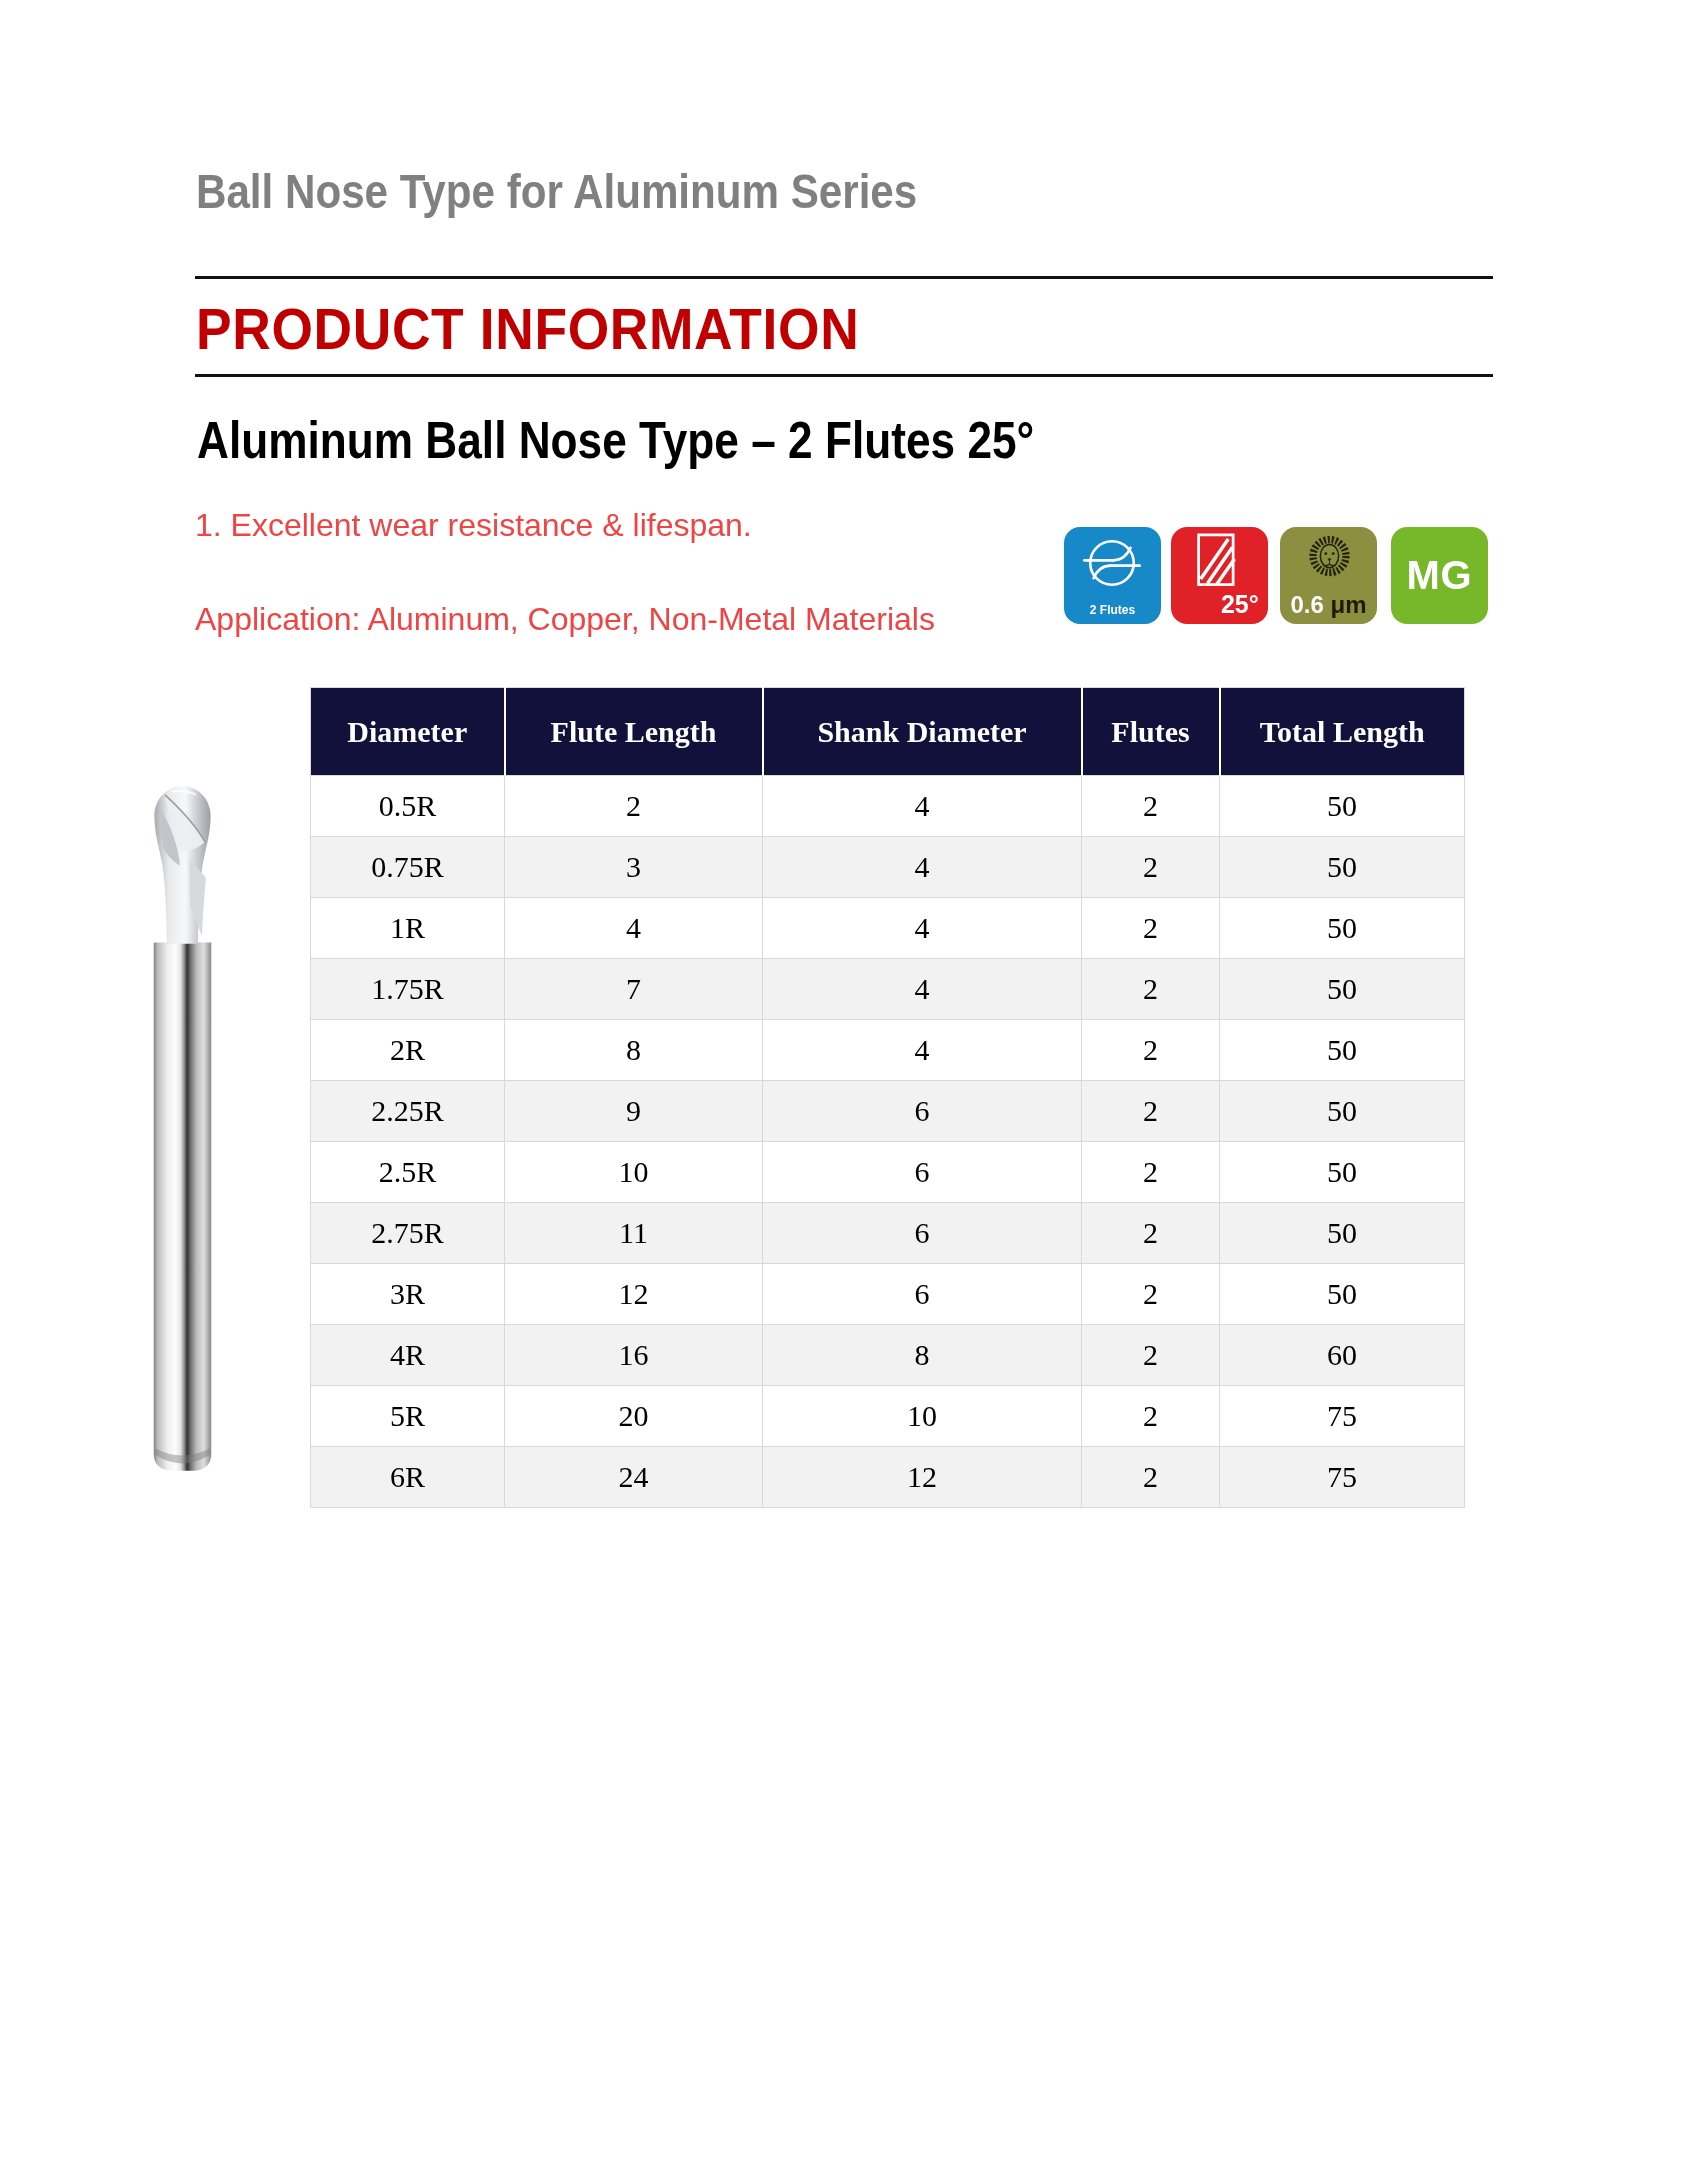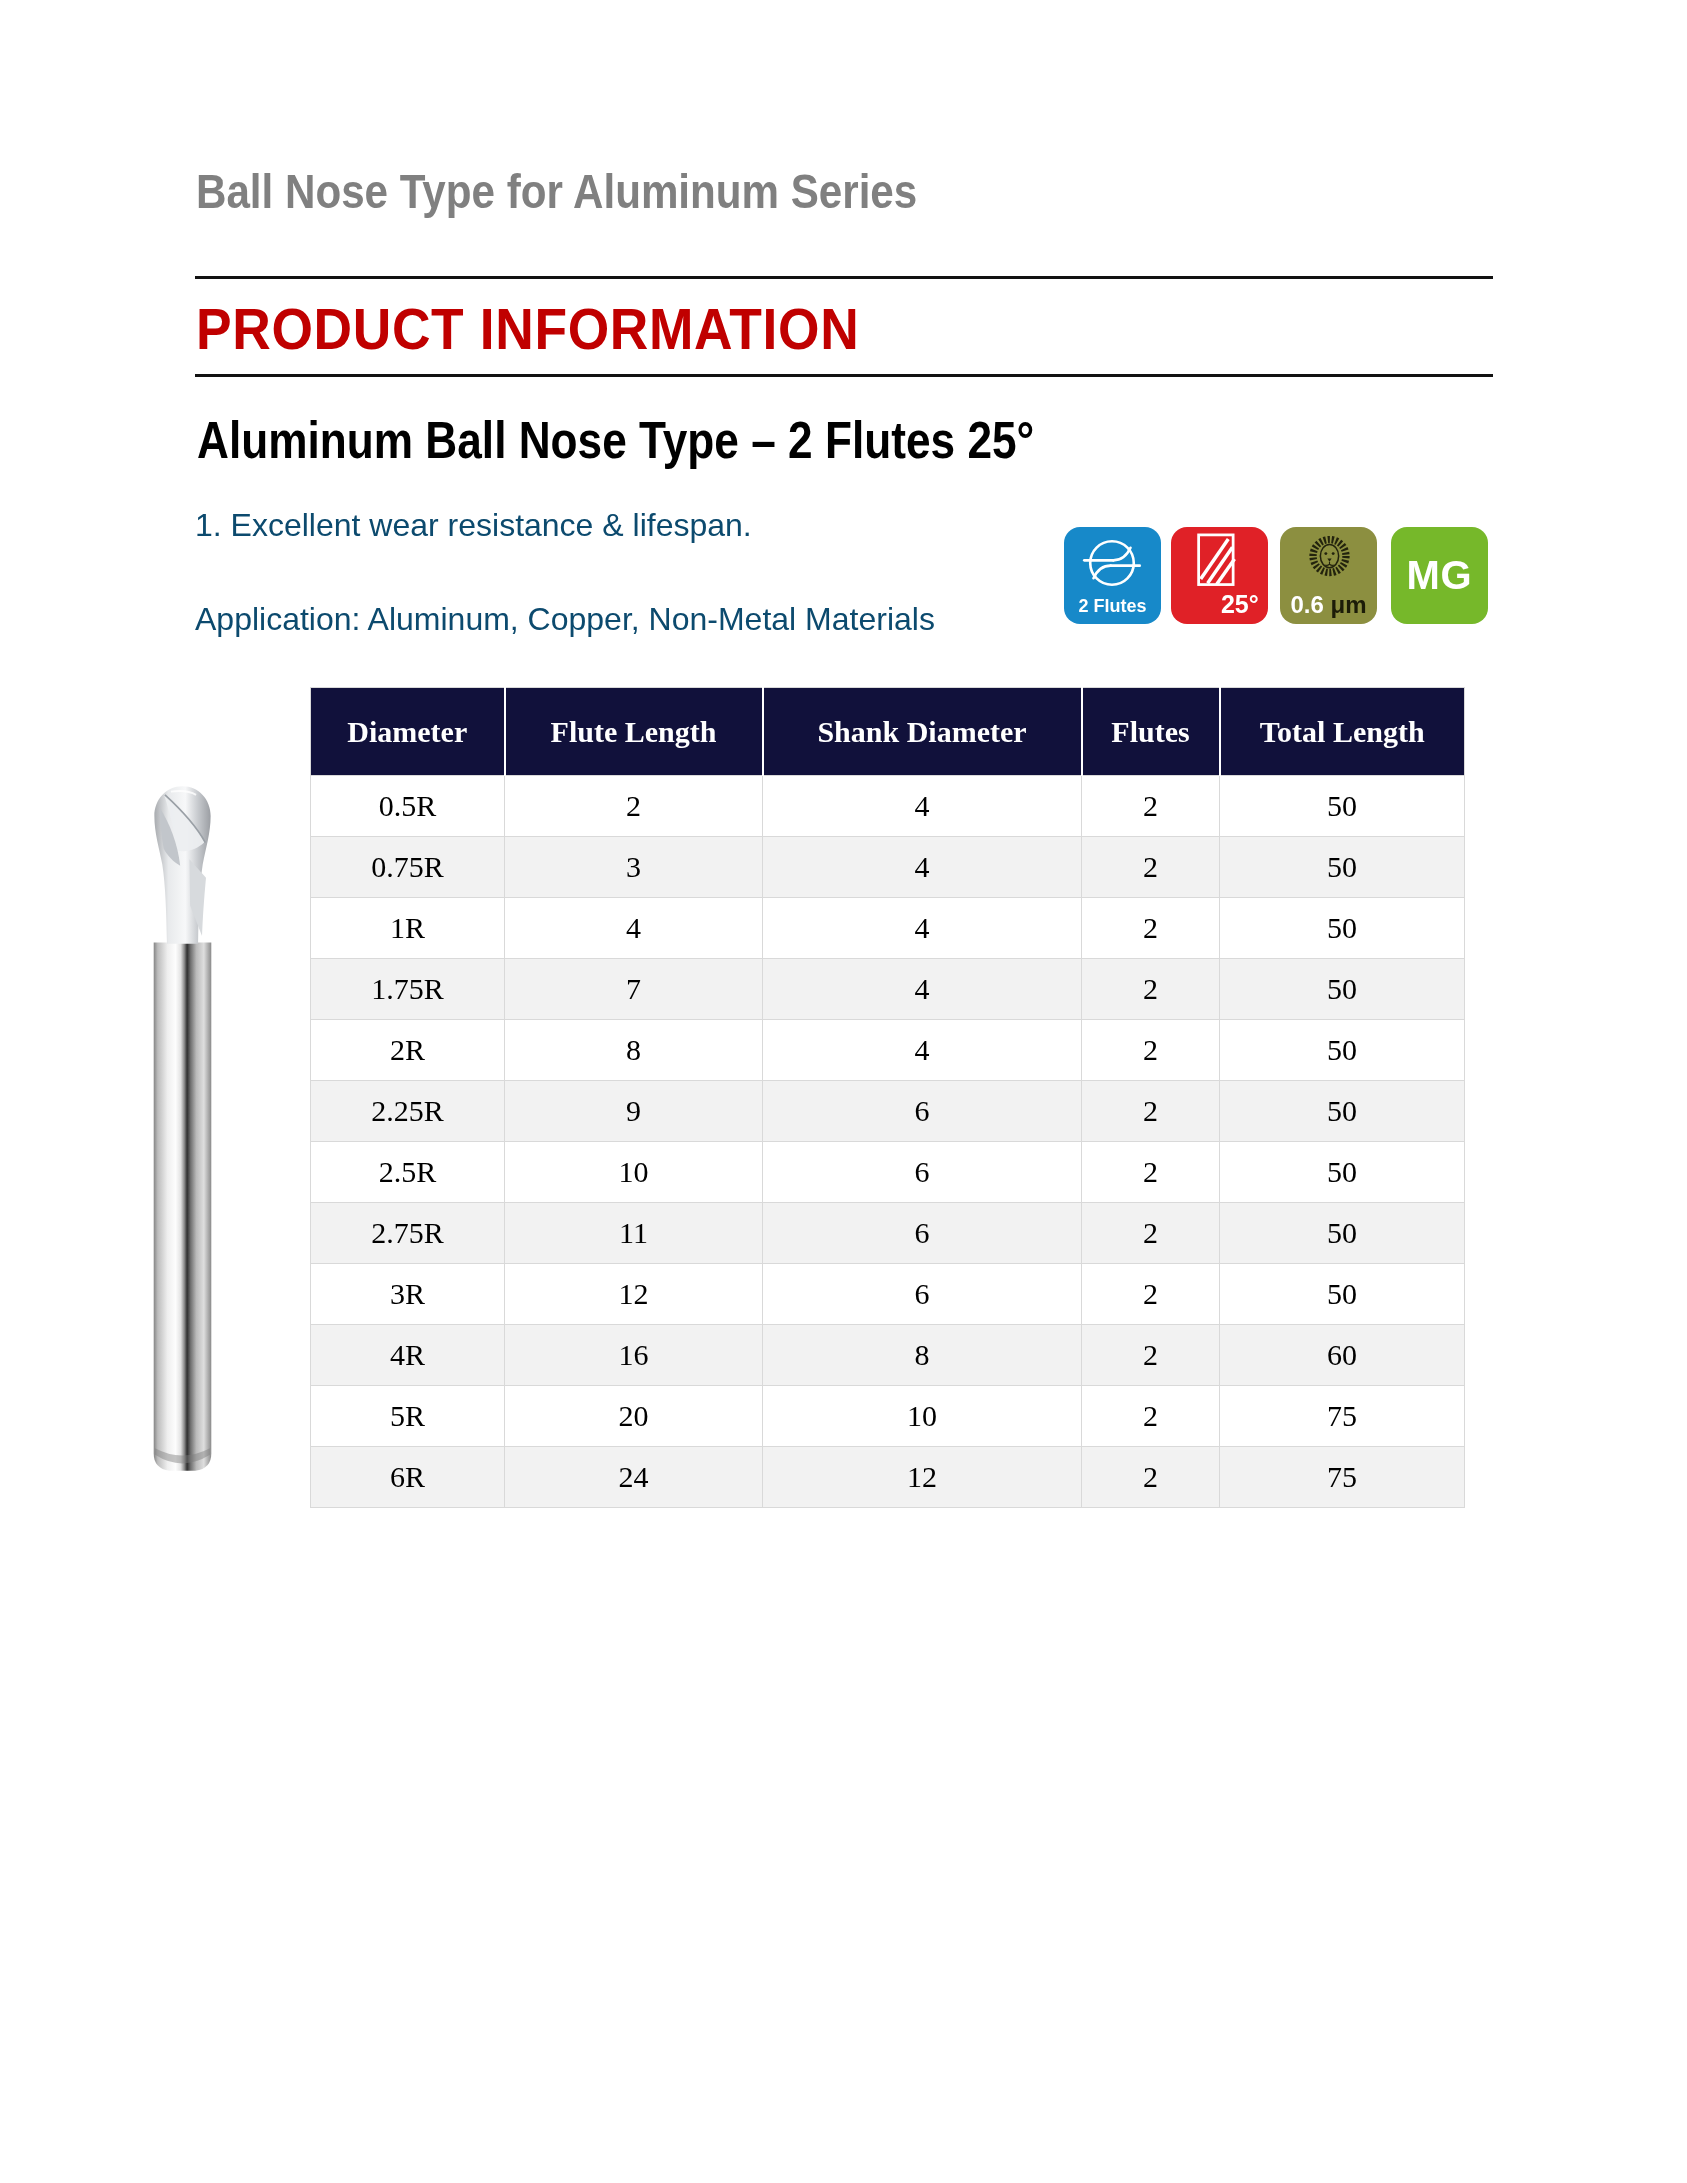--- a/index.html
+++ b/index.html
@@ -25,37 +25,37 @@
     font-size:58px; font-weight:bold; color:var(--accent-red,#c00000);
     transform:scaleX(0.92); transform-origin:0 0; white-space:nowrap;
     letter-spacing:0.7px;
   }
   .product-heading {
     position:absolute; left:197px; top:410px;
     font-size:52px; font-weight:bold; color:#000000;
     transform:scaleX(0.85); transform-origin:0 0; white-space:nowrap;
   }
   .body-line {
-    position:absolute; left:195px; font-size:32px; color:#0c4a6e; white-space:nowrap;
+    position:absolute; left:195px; font-size:32px; color:#ef4444; white-space:nowrap;
   }
   .feature-line { top:507px; }
   .application-line { top:578px;margin-top:23px; }
 
   
   .badge {
     position:absolute; top:527px; width:97px; height:97px;
     border-radius:16px; color:#ffffff; overflow:hidden;
   }
   .badge svg { display:block; }
   .badge-flutes-art   { position:absolute; left:15px; top:2.6px;  width:66px; height:66px; }
   .badge-helix-art    { position:absolute; left:9.3px; top:1.3px;  width:69px; height:69px; }
   .badge-lion-art     { position:absolute; left:18.5px; top:1.3px;  width:61px;  height:61px; }
   .badge-label-bottom {
     position:absolute; left:0; right:0; bottom:6.6px; text-align:center;
-    font-size:18px; font-weight:bold; white-space:nowrap;
+    font-size:12px; font-weight:bold; white-space:nowrap;
   }
   .badge-label-helix {
     position:absolute; right:9.3px; bottom:5.3px;
     font-size:25px; font-weight:bold;
   }
   .badge-label-finish {
     position:absolute; left:0; right:0; bottom:5.3px; text-align:center;
     font-size:24px; font-weight:bold; white-space:nowrap;
   }
   .badge-label-finish .unit { color:#1c1c08; }

